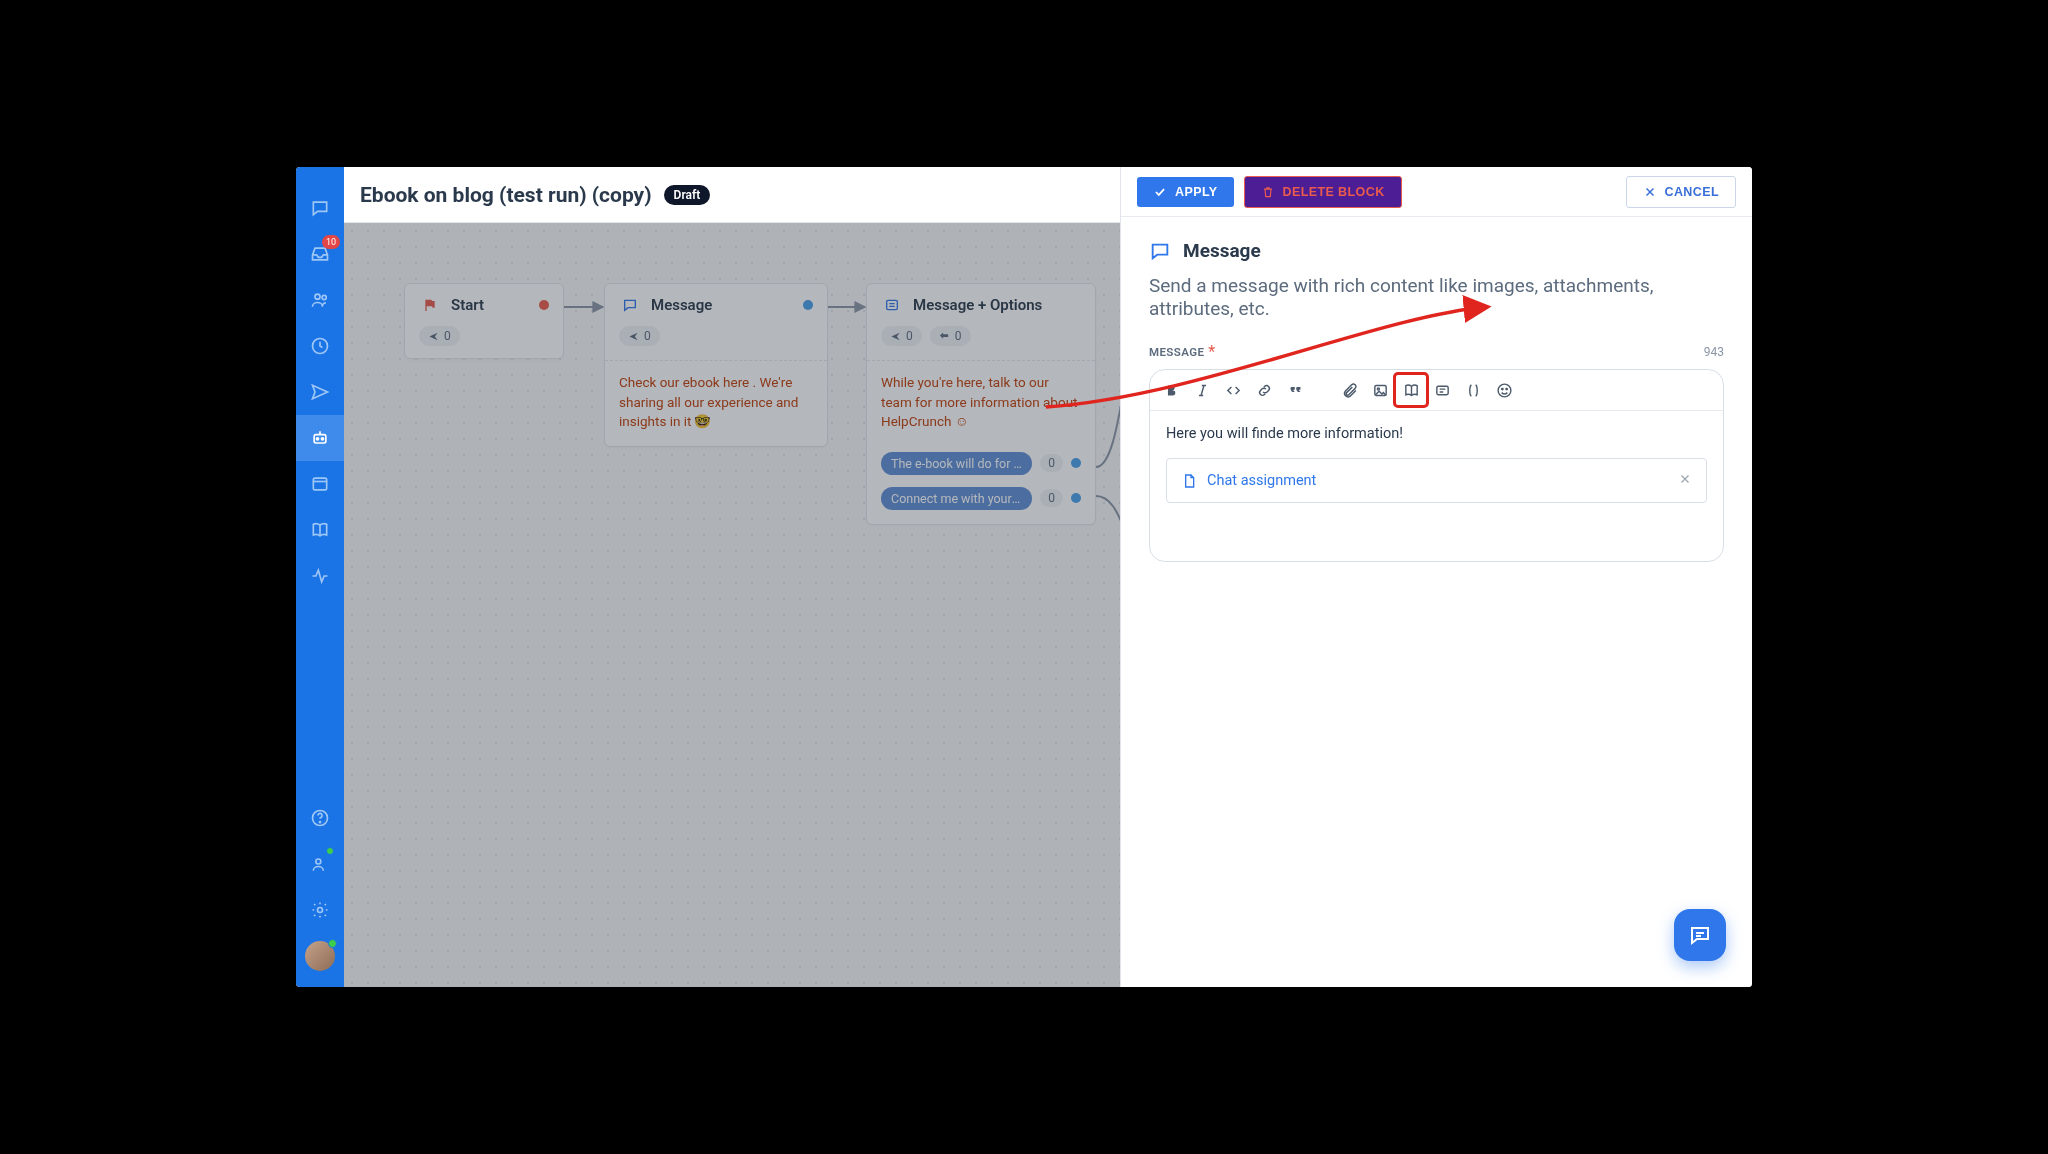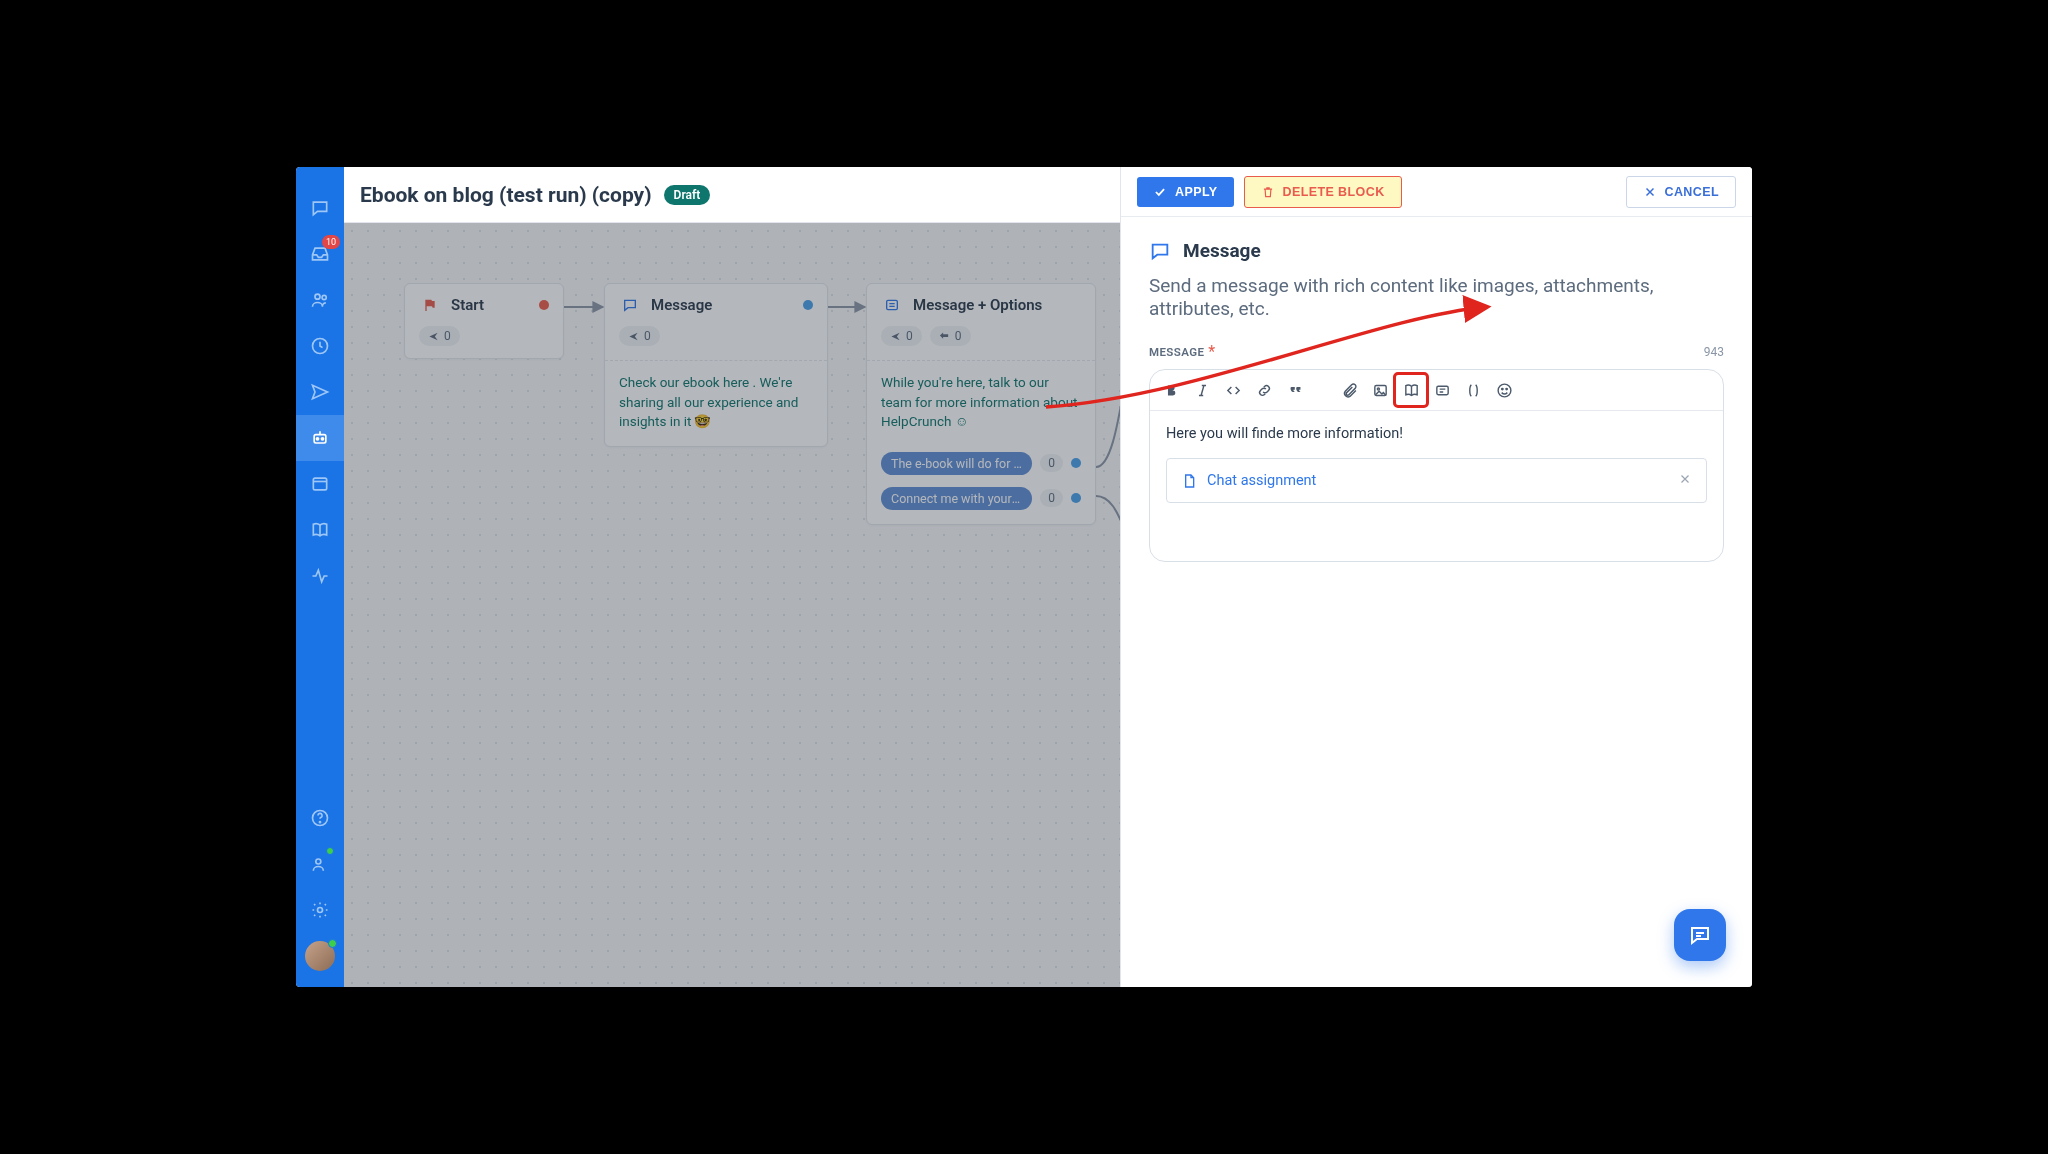--- a/index.html
+++ b/index.html
@@ -15,59 +15,59 @@
   .sidebar-item.active { background: #3f8beb; color: #fff; }
   .sidebar-item svg { width: 20px; height: 20px; }
   .badge-notif { position: absolute; top: 4px; right: 4px; background: #e34646; color: #fff; font-size: 9px; border-radius: 8px; padding: 1px 4px; min-width: 14px; text-align: center; line-height: 12px; }
   .badge-dot { position: absolute; top: 6px; right: 10px; width: 8px; height: 8px; background: #3ecf4a; border-radius: 50%; border: 1px solid #1a74e6; }
   .avatar-small { width: 30px; height: 30px; border-radius: 50%; background: linear-gradient(135deg,#c6a38b,#8c6b54); position: relative; }
   .avatar-small .dot { position: absolute; top: -2px; right: -2px; width: 9px; height: 9px; background: #3ecf4a; border-radius: 50%; border: 1px solid #1a74e6; }
 
   
   .topbar { position: absolute; left: 48px; right: 0; top: 0; height: 56px; background: #fff; border-bottom: 1px solid #e2e6ec; display: flex; align-items: center; padding: 0 16px; }
   .page-title { font-size: 21px; font-weight: 700; color: #2a3a4c; }
-  .draft-pill { margin-left: 12px; background: #0f766e; color: #fff; font-size: 12px; font-weight: 600; text-transform: none; padding: 3px 10px; border-radius: 12px; }
+  .draft-pill { margin-left: 12px; background: #0f172a; color: #fff; font-size: 12px; font-weight: 600; text-transform: none; padding: 3px 10px; border-radius: 12px; }
   .zoom-ctl { margin-left: auto; margin-right: 320px; display: flex; align-items: center; border: 1px solid #dfe3e9; border-radius: 4px; height: 30px; }
   .zoom-btn { width: 28px; height: 100%; display:flex; align-items:center; justify-content:center; color: #6b7785; font-size: 16px; cursor:pointer; }
   .zoom-val { font-size: 13px; color: #2a3a4c; padding: 0 6px; }
 
   
   .canvas { position: absolute; left: 48px; right: 0; top: 56px; bottom: 0; background-color: #f8f9fb; background-image: radial-gradient(#dbe0e7 1px, transparent 1px); background-size: 16px 16px; overflow: hidden; }
 
   .dimmer { position: absolute; inset: 0; background: rgba(40,50,60,0.35); pointer-events: none; }
 
   
   .node { position: absolute; background: #fff; border: 1px solid #e2e6ec; border-radius: 6px; box-shadow: 0 1px 3px rgba(0,0,0,0.04); }
   .node-header { display: flex; align-items: center; padding: 10px 14px; gap: 10px; }
   .node-title { font-size: 15px; font-weight: 600; color: #2a3a4c; }
   .port-dot { width: 10px; height: 10px; border-radius: 50%; margin-left: auto; }
   .port-red { background: #ec5c4a; }
   .port-blue { background: #4aa0ec; }
   .stats-row { display: flex; gap: 8px; padding: 0 14px 12px 14px; }
   .stat-pill { display: inline-flex; align-items: center; gap: 5px; background: #f0f3f7; color: #5c6b7d; border-radius: 12px; padding: 3px 9px; font-size: 12px; }
   .stat-pill svg { width: 11px; height: 11px; }
-  .node-body { padding: 12px 14px 14px 14px; font-size: 13.5px; color: #0f766e; line-height: 1.45; border-top: 1px dashed #e5e9ef; margin-top: 2px; }
+  .node-body { padding: 12px 14px 14px 14px; font-size: 13.5px; color: #c2410c; line-height: 1.45; border-top: 1px dashed #e5e9ef; margin-top: 2px; }
 
   .option-row { padding: 6px 14px; display: flex; align-items: center; gap: 8px; }
   .option-chip { flex: 1; background: #5f8ed6; color: #fff; font-size: 12.5px; border-radius: 12px; padding: 4px 10px; white-space: nowrap; overflow: hidden; text-overflow: ellipsis; }
   .option-count { background: #f0f3f7; color: #5c6b7d; font-size: 12px; border-radius: 10px; padding: 2px 8px; }
   .option-port { width: 10px; height: 10px; border-radius: 50%; background: #4aa0ec; }
 
   .tag-badge { display: inline-block; background: #e85b4d; color: #fff; font-size: 11px; font-weight: 600; letter-spacing: .5px; border-radius: 3px; padding: 3px 8px; margin: 0 14px 12px 14px; }
 
   .assignee-row { display: flex; align-items: center; gap: 12px; padding: 10px 14px 14px 14px; }
   .assignee-av { width: 24px; height: 24px; border-radius: 50%; background: #9aa5b2; color:#fff; display:flex; align-items:center; justify-content:center; font-size:11px; }
   .assignee-name { font-size: 14px; color: #4c5a6b; }
 
   
   .side-panel { position: absolute; right: 0; top: 0; bottom: 0; width: 632px; background: #fff; border-left: 1px solid #e2e6ec; display: flex; flex-direction: column; z-index: 20; }
   .panel-top { height: 50px; border-bottom: 1px solid #e8ecf1; display: flex; align-items: center; padding: 0 16px; gap: 10px; }
   .btn { display: inline-flex; align-items: center; gap: 8px; font-size: 12.5px; font-weight: 700; letter-spacing: .4px; border-radius: 3px; padding: 8px 16px; cursor: pointer; }
   .btn-apply { background: #2f77ea; color: #fff; border: none; }
-  .btn-delete { background: #fef9c3; color: #e85b4d; border: 1px solid #e85b4d; }
+  .btn-delete { background: #4c1d95; color: #e85b4d; border: 1px solid #e85b4d; }
   .btn-cancel { background: #fff; color: #3a6fd8; border: 1px solid #cbd6e8; margin-left: auto; }
   .btn svg { width: 14px; height: 14px; }
 
   .panel-body { padding: 22px 28px; overflow-y: auto; flex: 1; }
   .panel-heading { display: flex; align-items: center; gap: 12px; }
   .panel-heading svg.h-icon { width: 22px; height: 22px; color: #2f77ea; }
   .panel-heading-title { font-size: 19px; font-weight: 700; color: #2a3a4c; }
   .panel-desc { font-size: 19px; color: #5c6b7d; margin-top: 12px; }
   .field-label-row { display: flex; align-items: center; margin-top: 22px; }
   .field-label { font-size: 11.5px; font-weight: 600; color: #5c6b7d; letter-spacing: .4px; }

